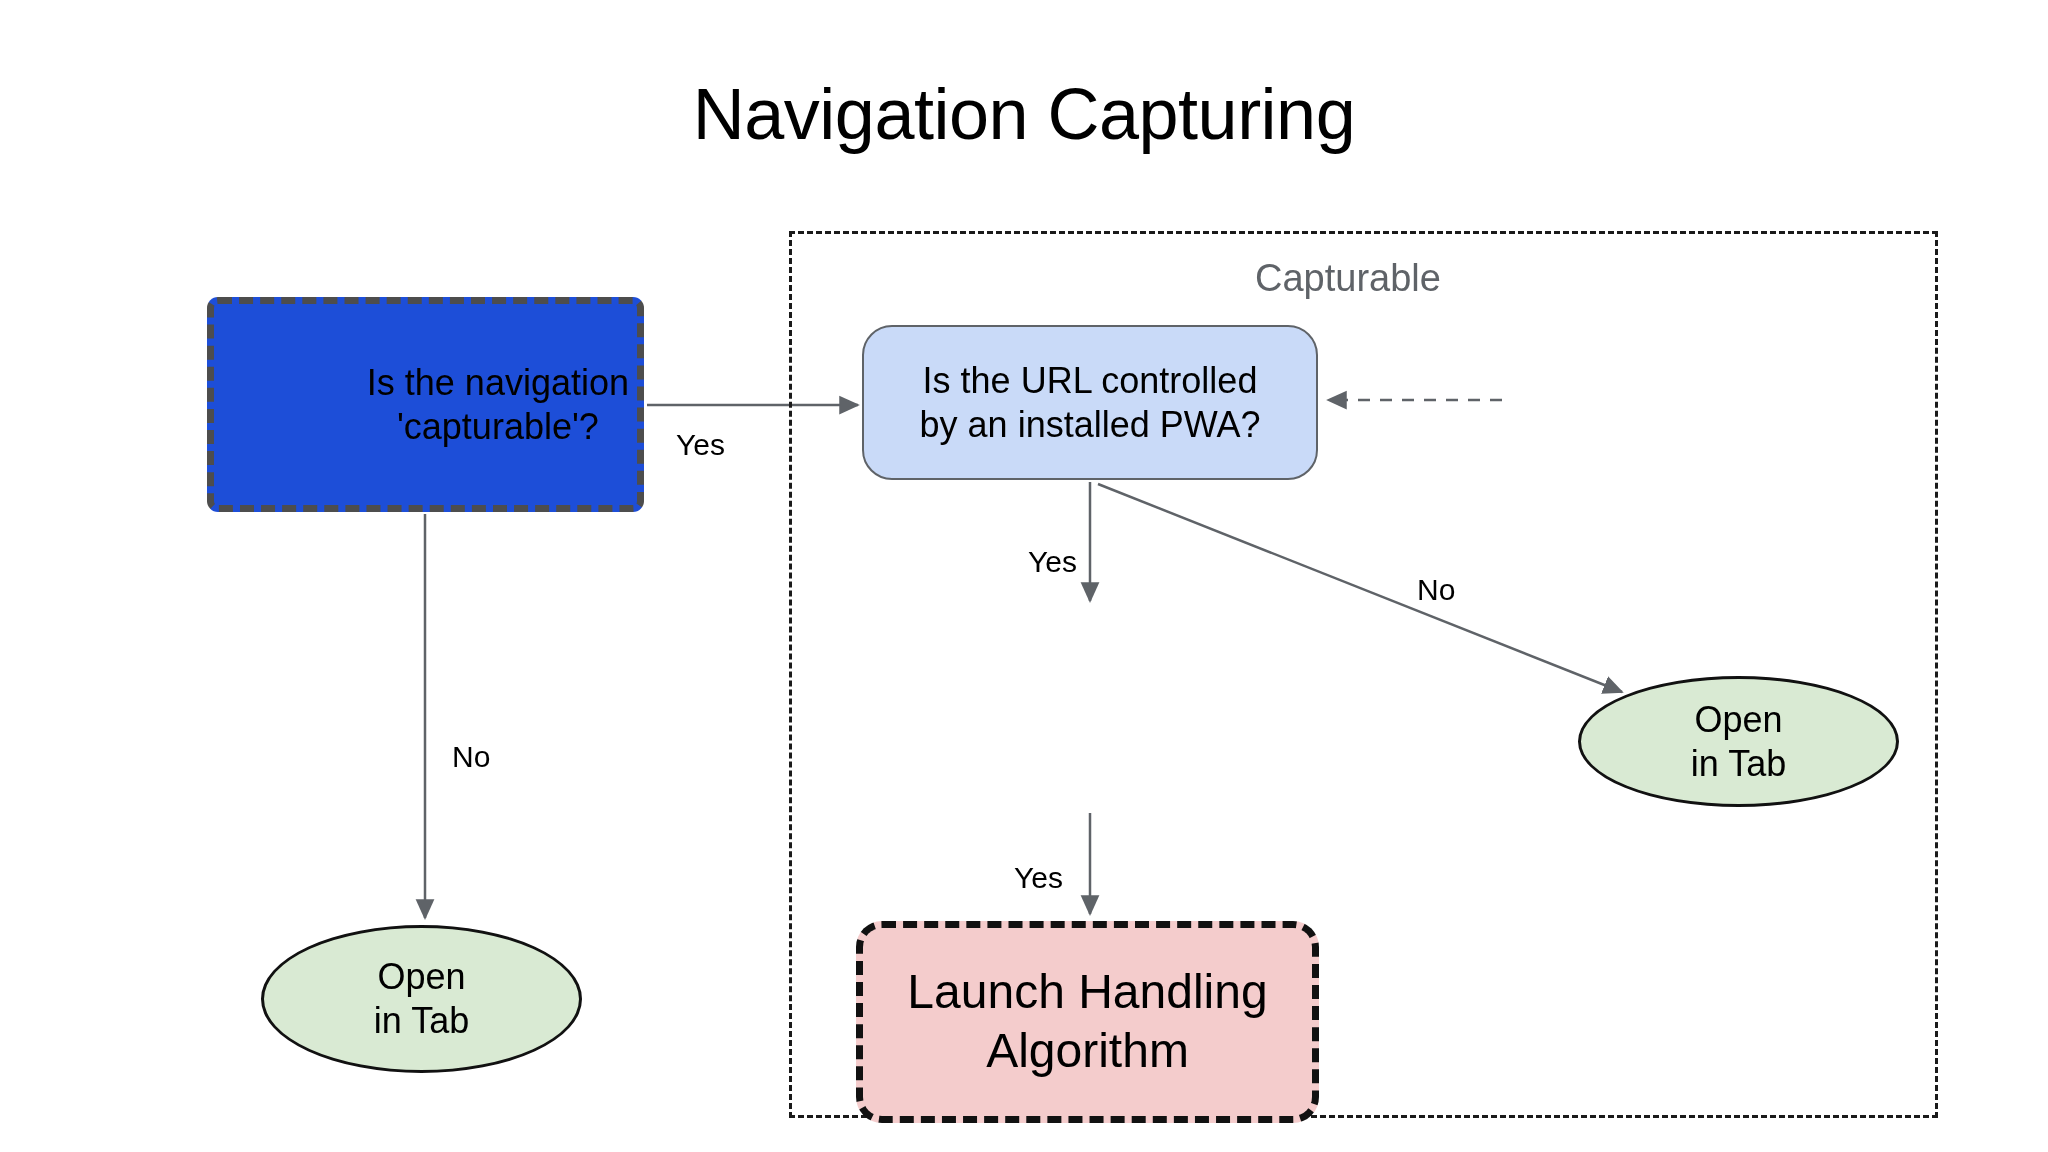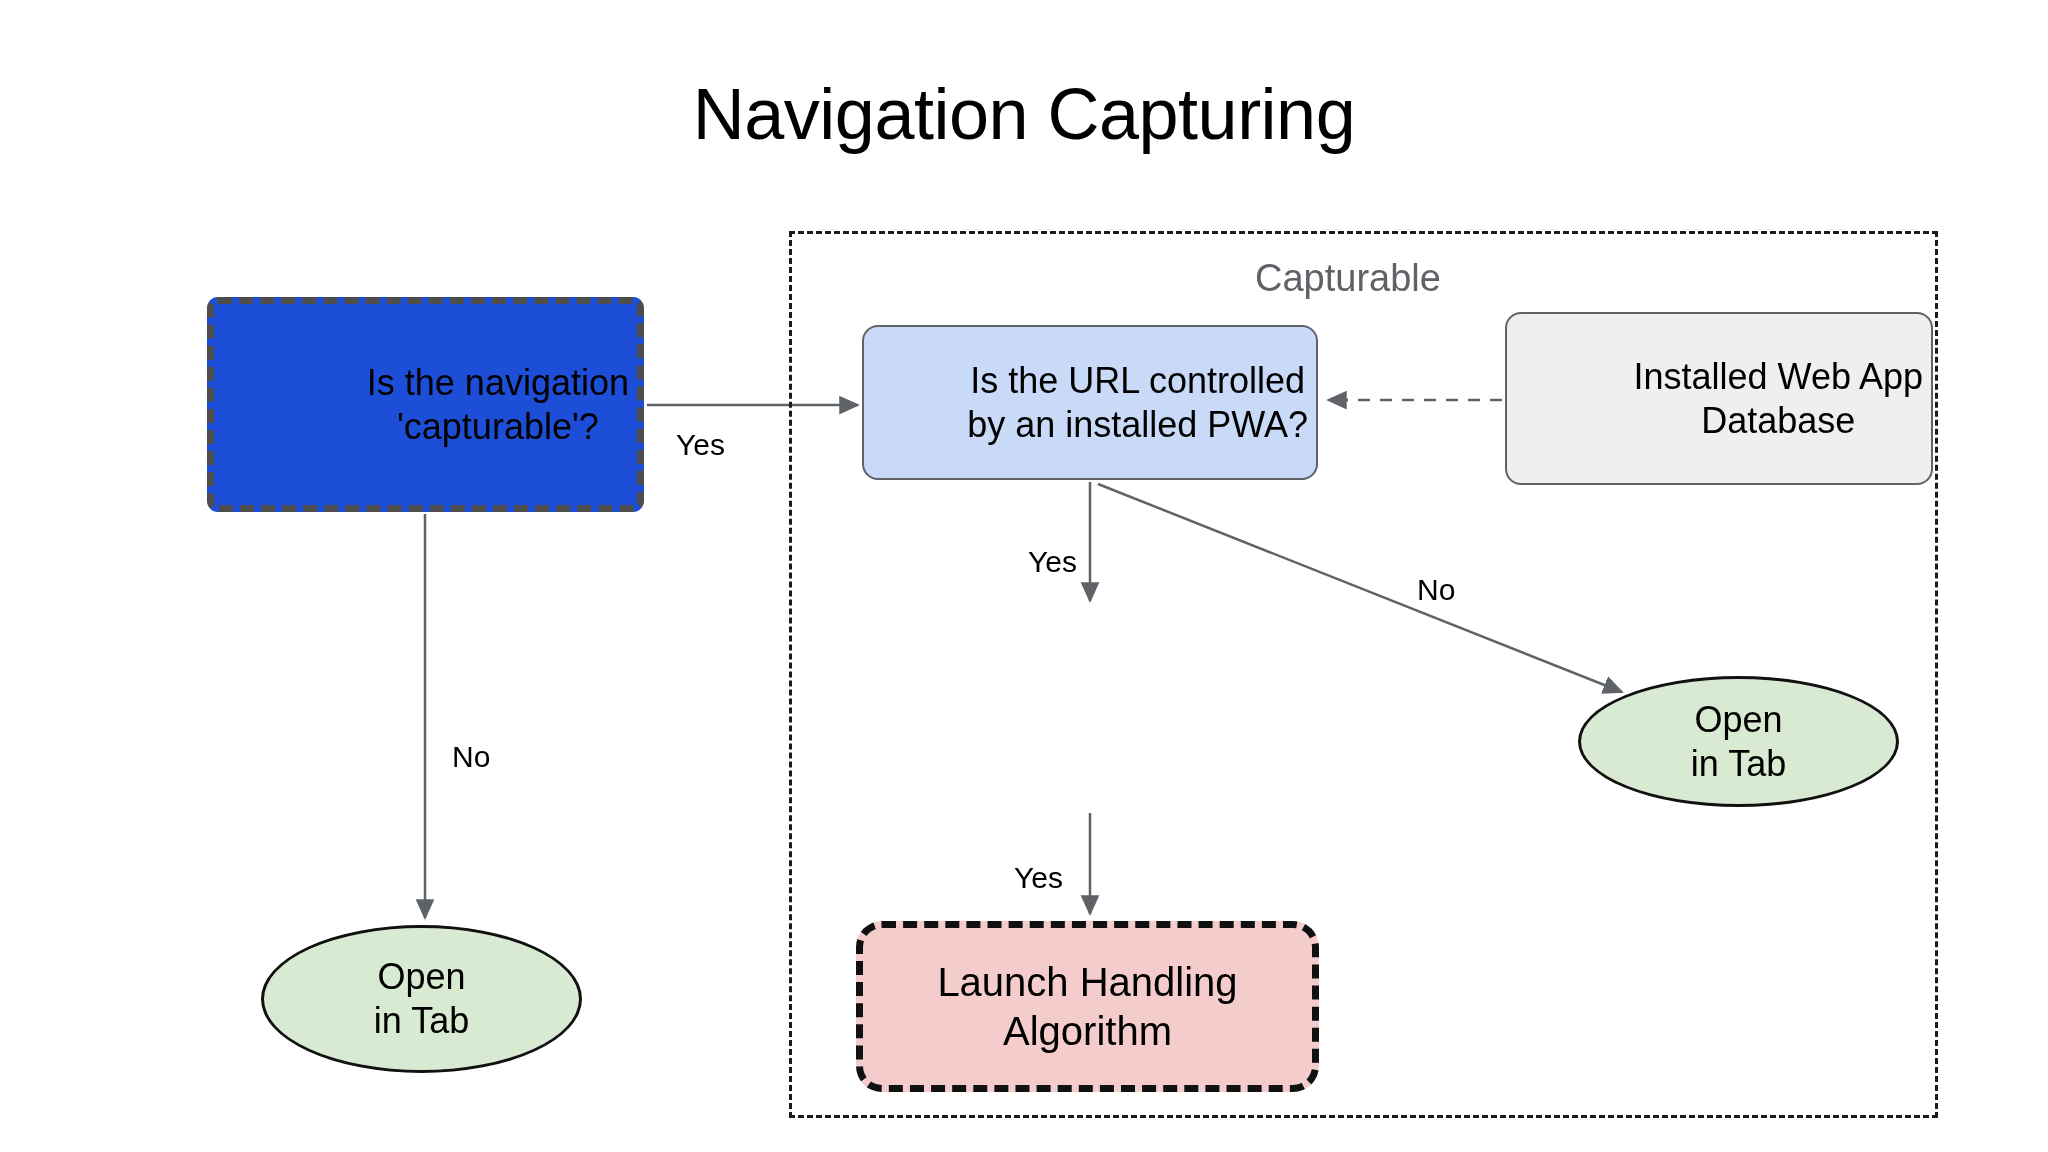--- a/index.html
+++ b/index.html
@@ -67,22 +67,21 @@
     display: flex;
     align-items: center;
     justify-content: center;
     text-align: center;
     color: #000000;
     line-height: 1.22;
   }
   .node .node-text { display: block; padding: 0 8px; }
 
   .node-rounded {
-    border-radius: 16px;
-    justify-content: flex-end;
+    border-radius: 30px;
   }
 
   
   .box-blue {
     background: #c9daf8;
     border: 2px solid #5f6368;
   }
   .box-blue-dashed {
     background: #1d4ed8;
     border: 7px dashed #4d4d4d;
@@ -122,22 +121,22 @@
     width: 428px; height: 173px;
     font-size: 36px;
   }
   #node-user-want-q {
     left: 857px; top: 608px;
     width: 462px; height: 203px;
     font-size: 36px;
   }
   #node-launch-handling {
     left: 856px; top: 921px;
-    width: 463px; height: 171px;
-    font-size: 40px;
+    width: 463px; height: 202px;
+    font-size: 48px;
   }
   #node-open-tab-left {
     left: 261px; top: 925px;
     width: 321px; height: 148px;
     font-size: 36px;
   }
   #node-open-tab-right {
     left: 1578px; top: 676px;
     width: 321px; height: 131px;
     font-size: 36px;
@@ -203,26 +202,20 @@
     </span>
   </div>
 
   <div id="node-url-q" class="node node-rounded box-blue">
     <span class="node-text">
       <span>Is the URL controlled</span><br>
       <span>by an installed PWA?</span>
     </span>
   </div>
 
-  <div id="node-db" class="node node-rounded box-gray">
-    <span class="node-text">
-      <span>Installed Web App</span><br>
-      <span>Database</span>
-    </span>
-  </div>
 
 
   <div id="node-launch-handling" class="node box-pink-dashed">
     <span class="node-text">
       <span>Launch Handling</span><br>
       <span>Algorithm</span>
     </span>
   </div>
 
   <div id="node-open-tab-left" class="node ellipse-green">

